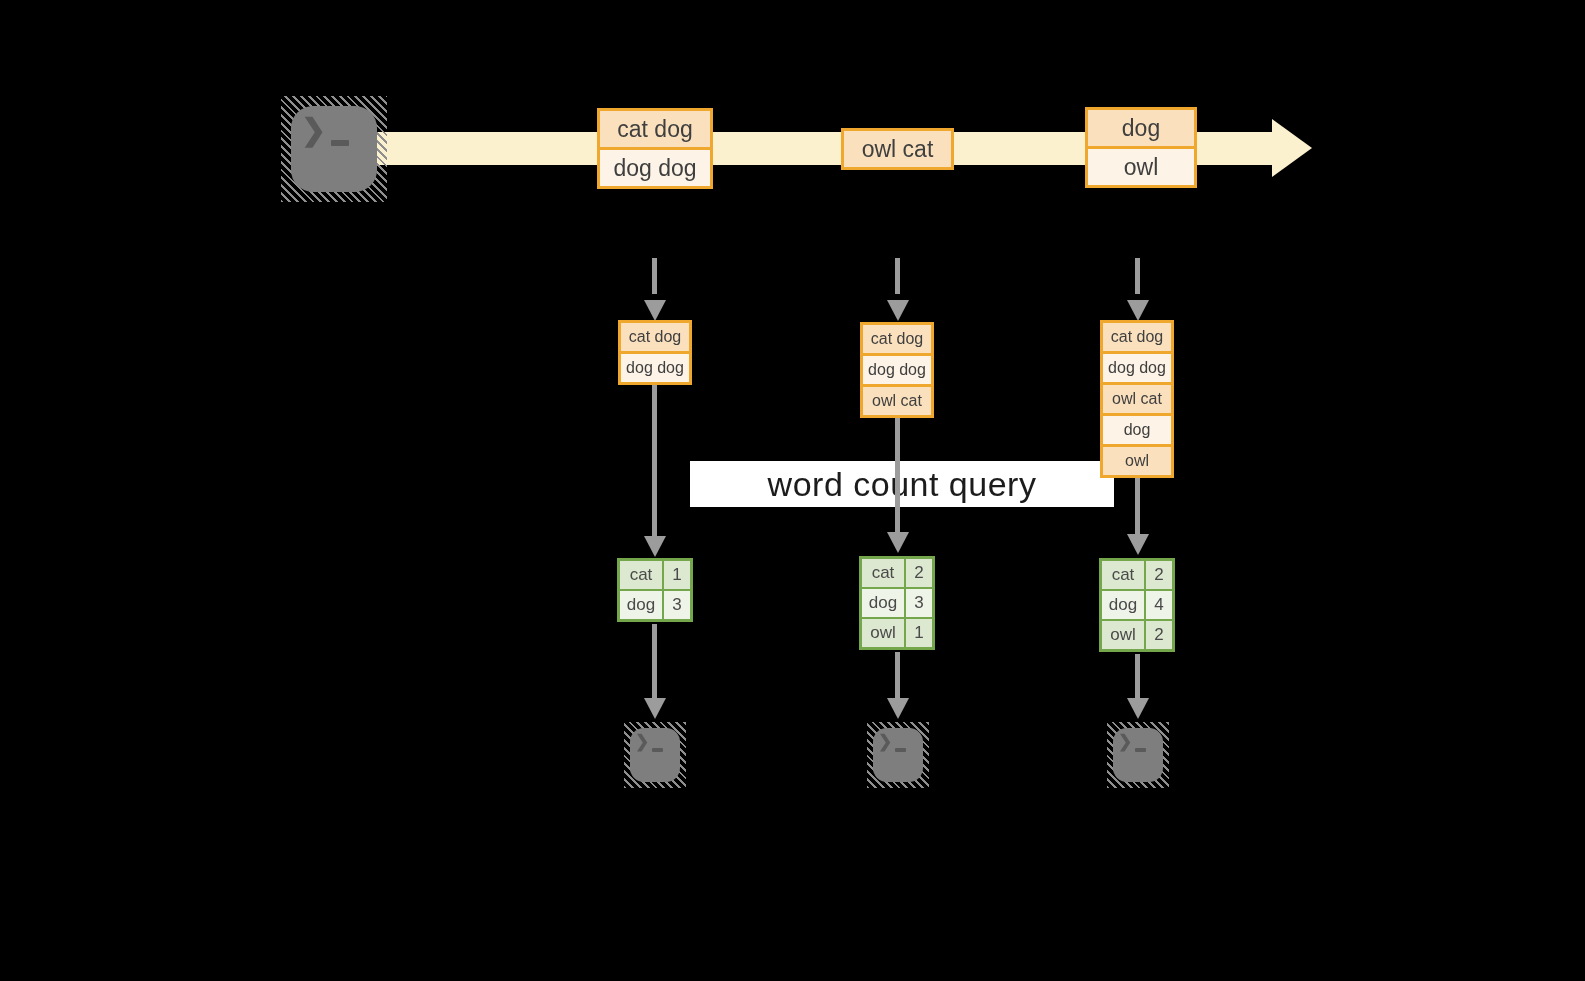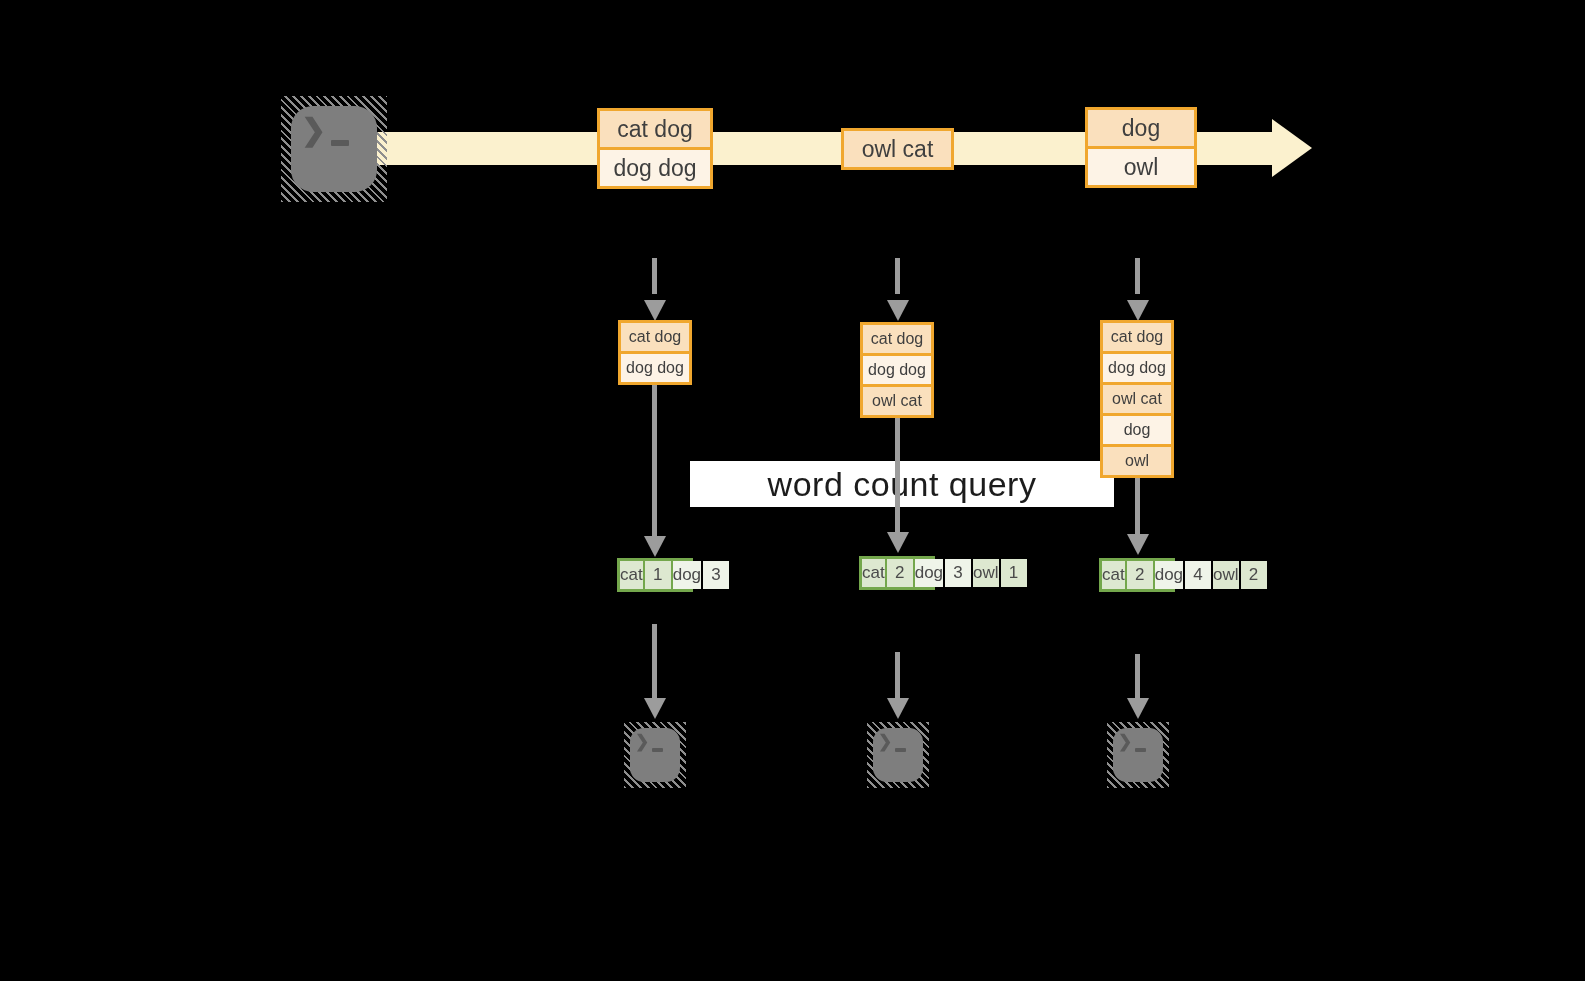--- a/index.html
+++ b/index.html
@@ -55,21 +55,21 @@
   }
   
   .qlabel{
     position:absolute;background:#ffffff;z-index:1;
     display:flex;align-items:center;justify-content:center;
     color:#1c1c1c;font-size:34px;font-weight:300;letter-spacing:0.5px;
   }
   
   .gtable{
     position:absolute;background:#74A74C;padding:3px;box-sizing:border-box;
-    display:flex;gap:2px;width:76px;z-index:3;
+    display:flex;flex-direction:column;gap:2px;width:76px;z-index:3;
   }
   .gtable .trow{display:flex;gap:2px;}
   .gtable .trow .cell{
     display:flex;align-items:center;justify-content:center;
     height:28px;color:#4a4a4a;font-size:17px;
   }
   .gtable .trow .word{flex:1 1 auto;}
   .gtable .trow .num{width:26px;flex:0 0 auto;}
   .gtable .trow:nth-child(odd) .cell{background:#DDE8D0;}
   .gtable .trow:nth-child(even) .cell{background:#EFF4E9;}

